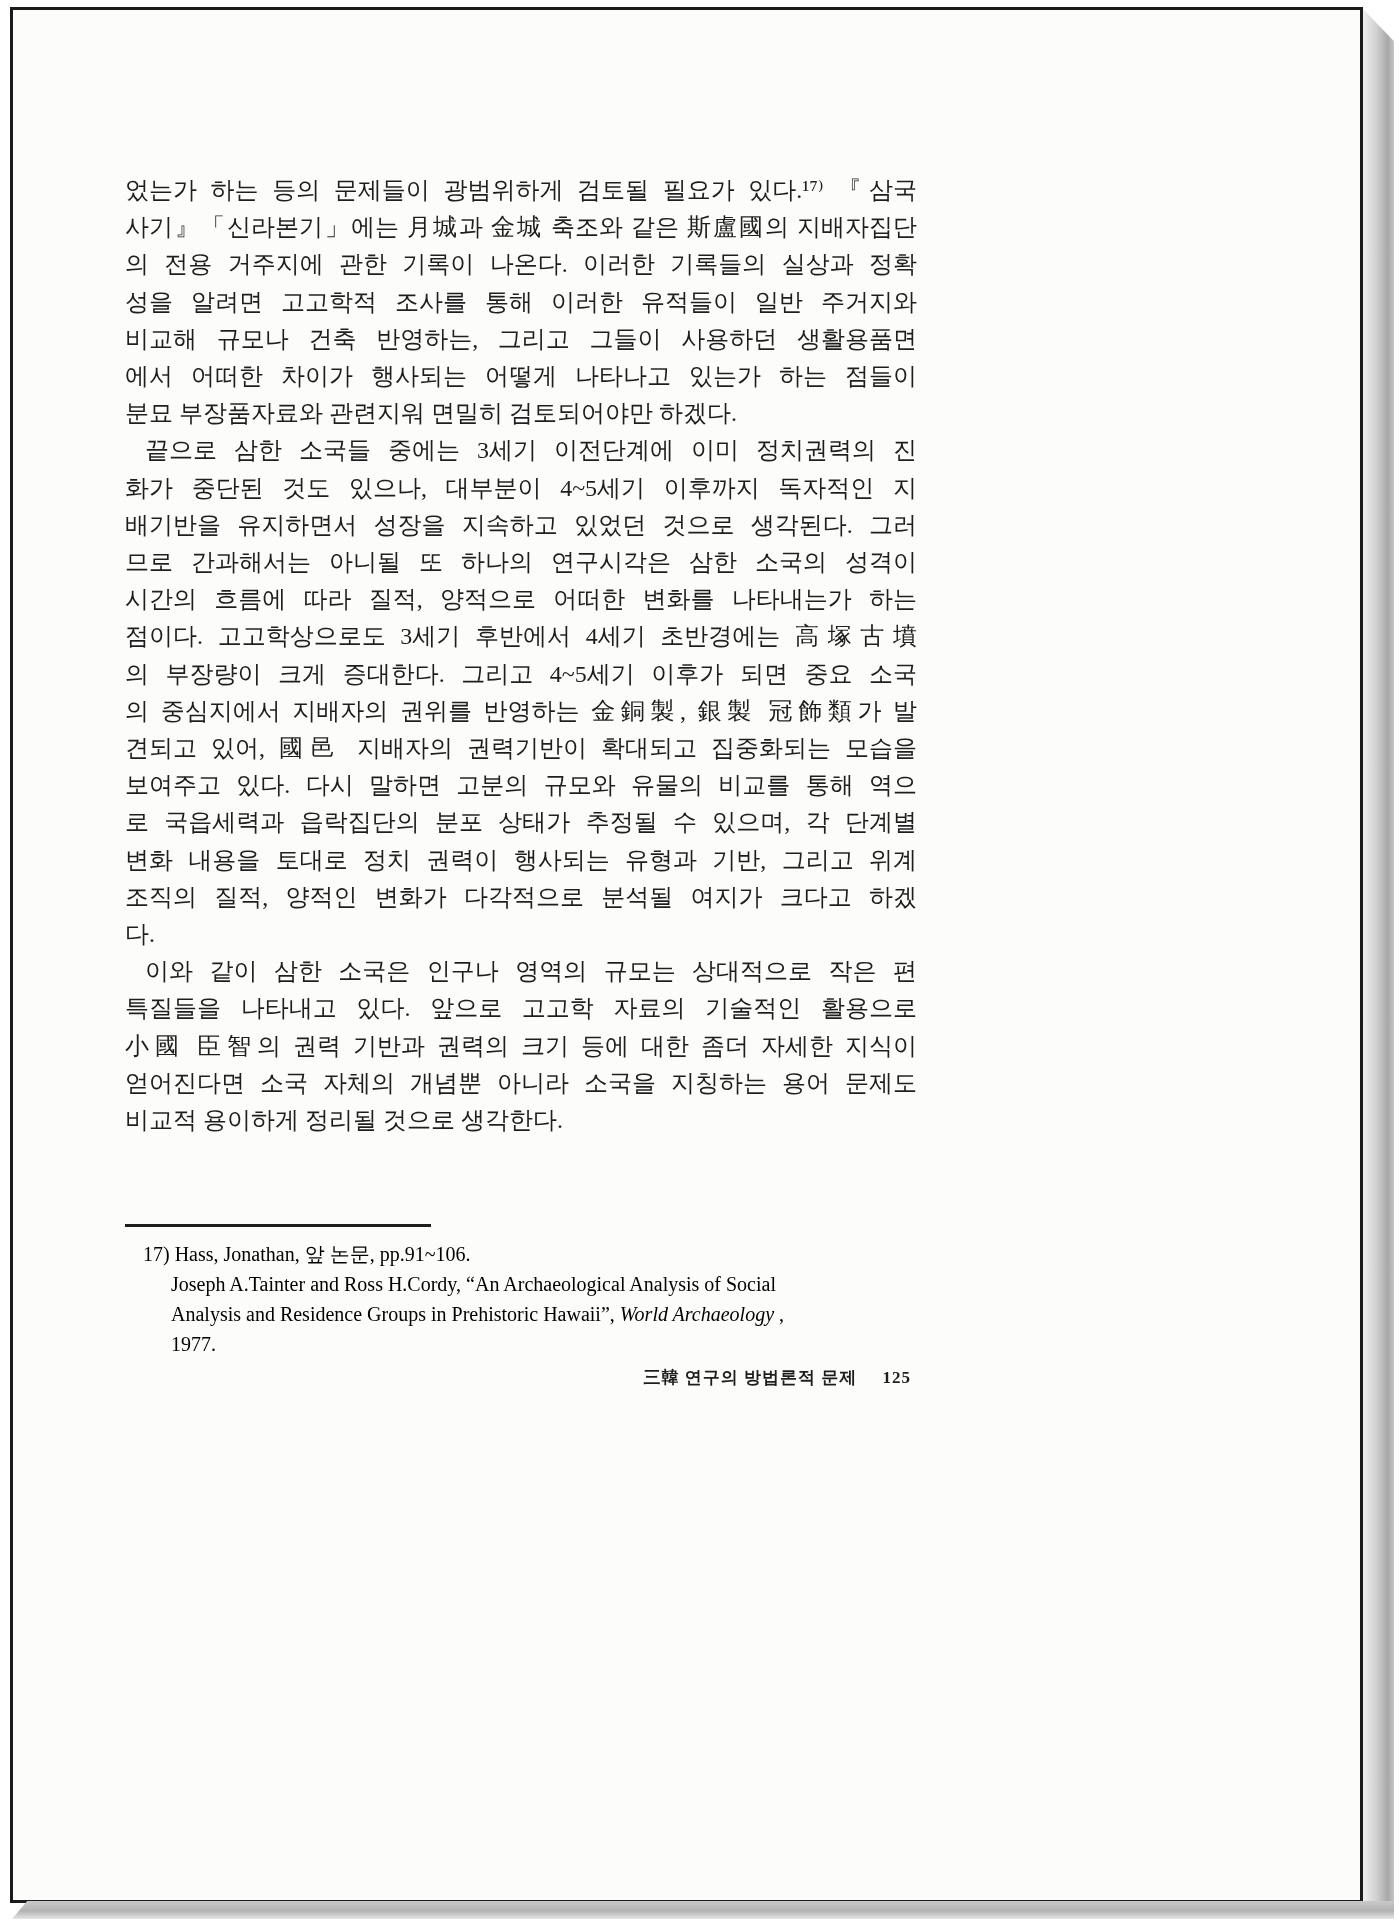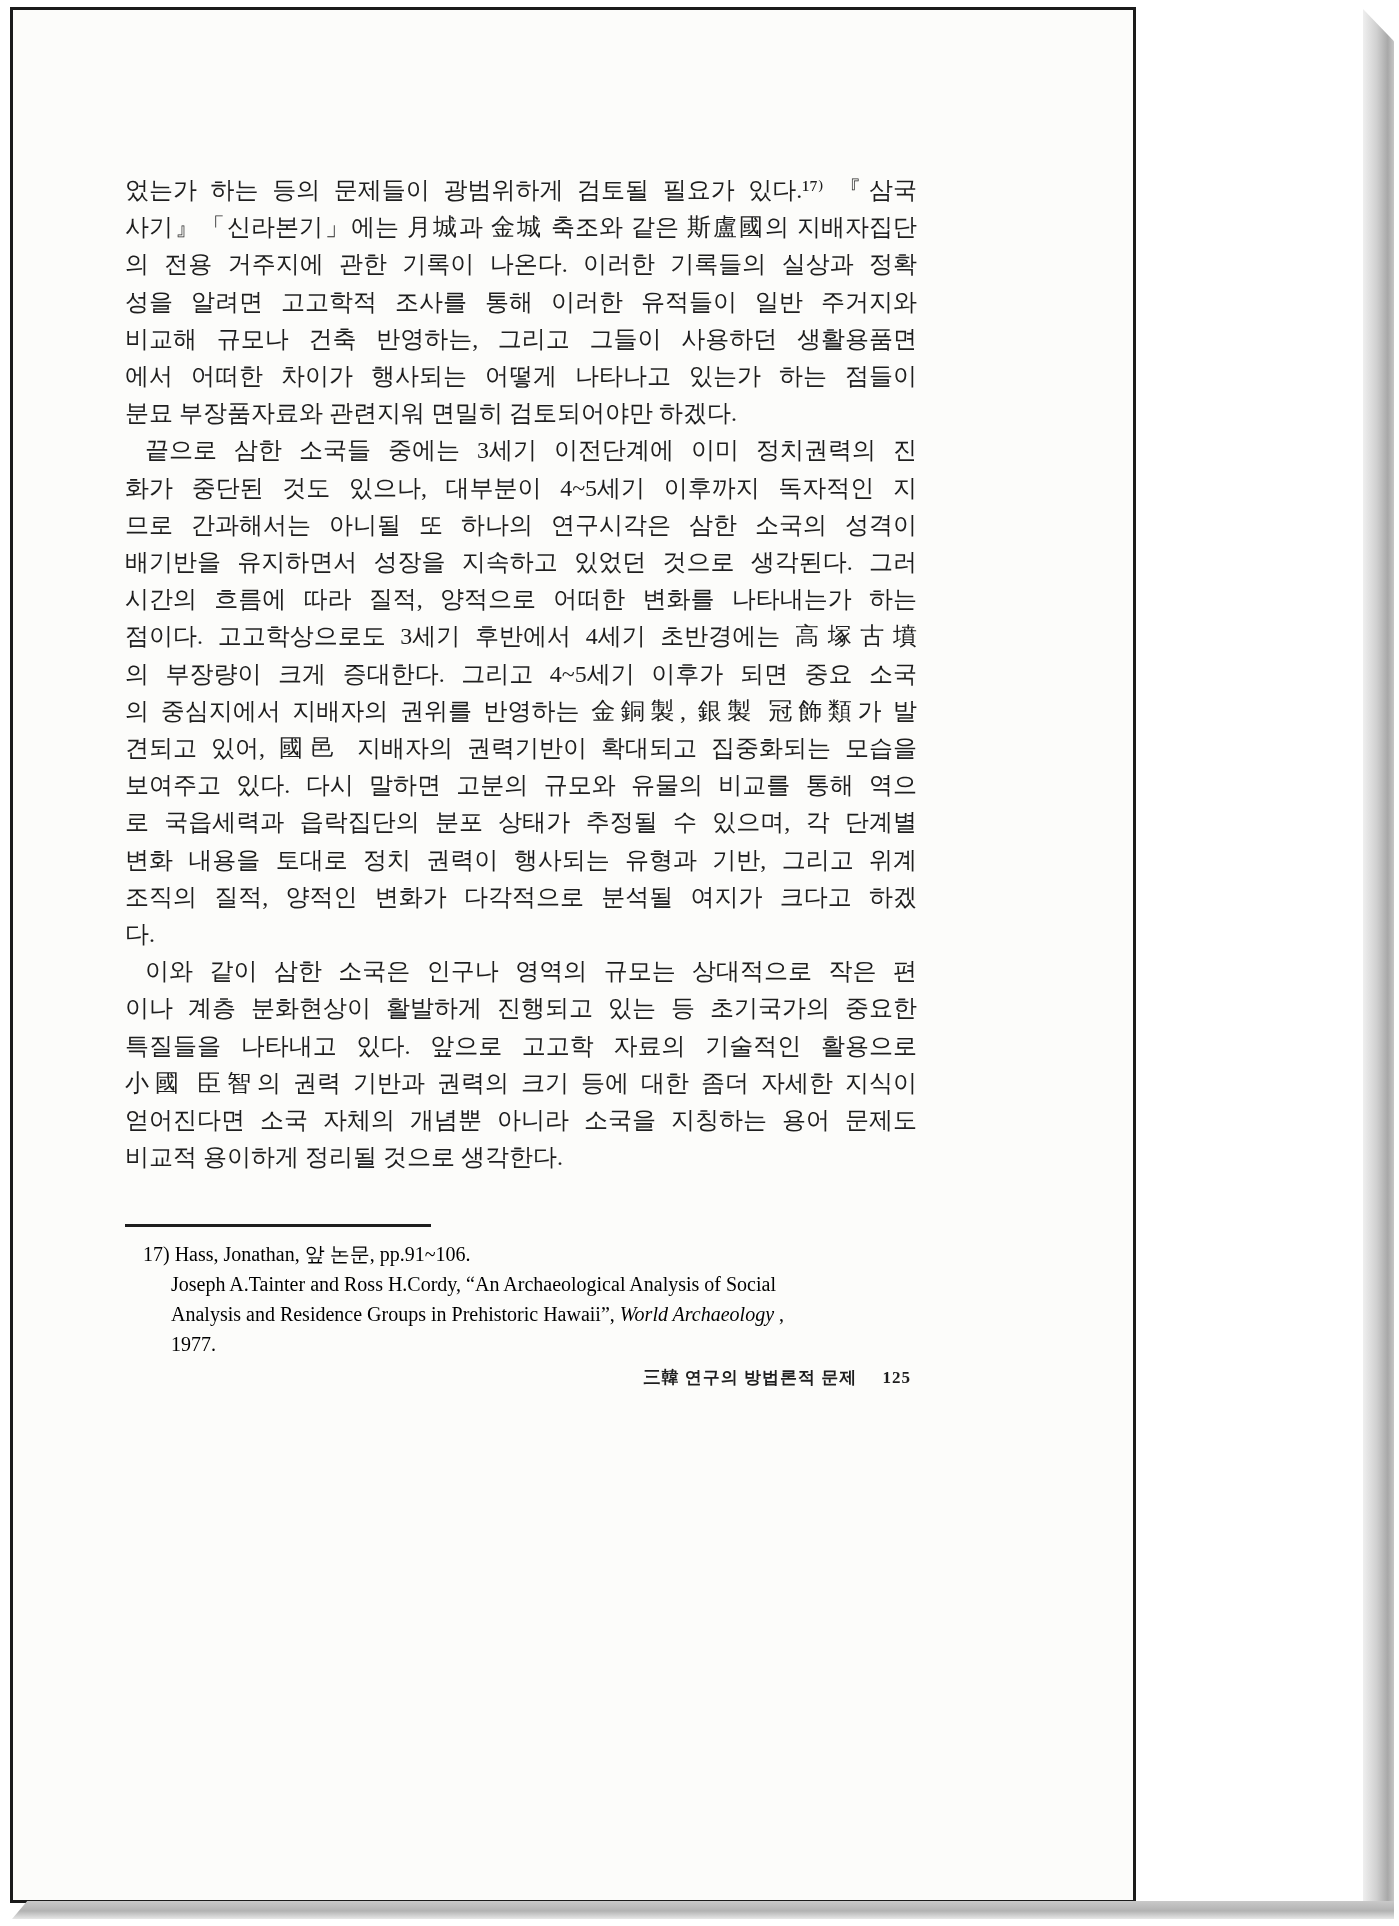--- a/index.html
+++ b/index.html
@@ -8,21 +8,21 @@
     position: relative;
     width: 1399px;
     height: 1926px;
     background: #ffffff;
     overflow: hidden;
     font-family: "Liberation Serif", "DejaVu Serif", serif;
   }
   .page {
     position: absolute;
     left: 10px; top: 7px;
-    width: 1126px; height: 1896px;
+    width: 1353px; height: 1896px;
     background: #fcfcfa;
     border: 3px solid #1b1b1b;
     box-sizing: border-box;
   }
   
   .edge-right {
     position: absolute;
     left: 1363px; top: 9px;
     width: 31px; height: 1901px;
     background: linear-gradient(to right, #efefef 0%, #cfcfcf 45%, #a8a8a8 80%, #c6c6c6 100%);
@@ -92,34 +92,33 @@
     <div class="content">
         <div class="body-line">었는가 하는 등의 문제들이 광범위하게 검토될 필요가 있다.¹⁷⁾ 『삼국</div>
         <div class="body-line">사기』「신라본기」에는 月城과 金城 축조와 같은 斯盧國의 지배자집단</div>
         <div class="body-line">의 전용 거주지에 관한 기록이 나온다. 이러한 기록들의 실상과 정확</div>
         <div class="body-line">성을 알려면 고고학적 조사를 통해 이러한 유적들이 일반 주거지와</div>
         <div class="body-line">비교해 규모나 건축 반영하는, 그리고 그들이 사용하던 생활용품면</div>
         <div class="body-line">에서 어떠한 차이가 행사되는 어떻게 나타나고 있는가 하는 점들이</div>
         <div class="body-line last">분묘 부장품자료와 관련지워 면밀히 검토되어야만 하겠다.</div>
         <div class="body-line indent">끝으로 삼한 소국들 중에는 3세기 이전단계에 이미 정치권력의 진</div>
         <div class="body-line">화가 중단된 것도 있으나, 대부분이 4~5세기 이후까지 독자적인 지</div>
+        <div class="body-line">배기반을 유지하면서 성장을 지속하고 있었던 것으로 생각된다. 그러</div>
         <div class="body-line">므로 간과해서는 아니될 또 하나의 연구시각은 삼한 소국의 성격이</div>
-        <div class="body-line">배기반을 유지하면서 성장을 지속하고 있었던 것으로 생각된다. 그러</div>
         <div class="body-line">시간의 흐름에 따라 질적, 양적으로 어떠한 변화를 나타내는가 하는</div>
         <div class="body-line">점이다. 고고학상으로도 3세기 후반에서 4세기 초반경에는 高塚古墳</div>
         <div class="body-line">의 부장량이 크게 증대한다. 그리고 4~5세기 이후가 되면 중요 소국</div>
         <div class="body-line">의 중심지에서 지배자의 권위를 반영하는 金銅製, 銀製 冠飾類가 발</div>
         <div class="body-line">견되고 있어, 國邑 지배자의 권력기반이 확대되고 집중화되는 모습을</div>
         <div class="body-line">보여주고 있다. 다시 말하면 고분의 규모와 유물의 비교를 통해 역으</div>
         <div class="body-line">로 국읍세력과 읍락집단의 분포 상태가 추정될 수 있으며, 각 단계별</div>
         <div class="body-line">변화 내용을 토대로 정치 권력이 행사되는 유형과 기반, 그리고 위계</div>
         <div class="body-line">조직의 질적, 양적인 변화가 다각적으로 분석될 여지가 크다고 하겠</div>
         <div class="body-line last">다.</div>
         <div class="body-line indent">이와 같이 삼한 소국은 인구나 영역의 규모는 상대적으로 작은 편</div>
-        <div class="body-line">이나 계층 분화현상이 활발하게 진행되고 있는 등 초기국가의 중요한</div>
         <div class="body-line">특질들을 나타내고 있다. 앞으로 고고학 자료의 기술적인 활용으로</div>
         <div class="body-line">小國 臣智의 권력 기반과 권력의 크기 등에 대한 좀더 자세한 지식이</div>
         <div class="body-line">얻어진다면 소국 자체의 개념뿐 아니라 소국을 지칭하는 용어 문제도</div>
         <div class="body-line last">비교적 용이하게 정리될 것으로 생각한다.</div>
       </div>
 
     <div class="footnote">
       <div class="fn-rule"></div>
       <div class="fn-line fn-first">17) Hass, Jonathan, 앞 논문, pp.91~106.</div>
       <div class="fn-line fn-cont">Joseph A.Tainter and Ross H.Cordy, “An Archaeological Analysis of Social</div>

